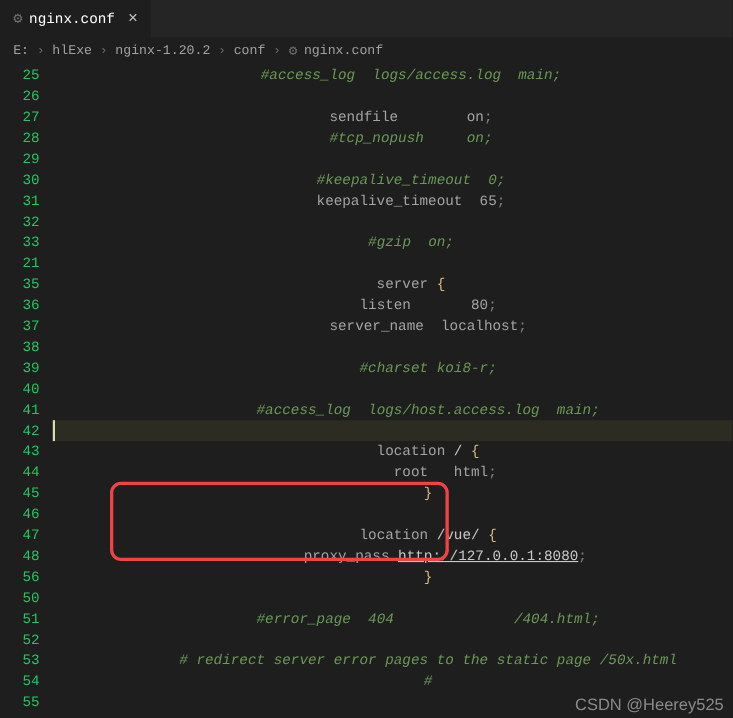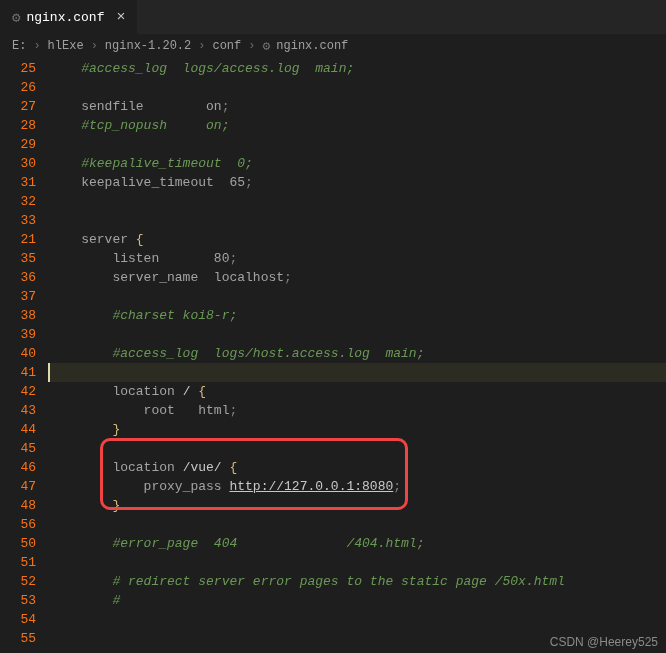--- a/index.html
+++ b/index.html
@@ -46,34 +46,34 @@
   .editor {
     display: flex;
     height: calc(653px - 57px);
     position: relative;
   }
   .gutter {
     width: 50px;
     min-width: 50px;
     text-align: right;
     padding-right: 14px;
-    color: #f97316;
+    color: #22c55e;
     font-size: 13px;
     user-select: none;
     line-height: 19px;
     padding-top: 2px;
   }
   .gutter .ln { height: 19px; }
   .code {
     flex: 1;
     line-height: 19px;
     padding-top: 2px;
     position: relative;
   }
-  .code .line { height: 19px; white-space: pre; position: relative; }
+  .code .line { height: 19px; white-space: pre; position: relative; text-align: center; }
   .code .line.highlight {
     background: rgba(58,58,40,0.5);
   }
   .cursor-mark {
     position: absolute;
     left: -2px;
     top: 0;
     height: 19px;
     width: 2px;
     background: #dcdcaa;
@@ -88,21 +88,21 @@
     position: absolute;
     border: 3px solid #f04444;
     border-radius: 10px;
     pointer-events: none;
   }
   .watermark {
     position: absolute;
     right: 8px;
     bottom: 4px;
     color: #8a8a8a;
-    font-size: 12px;
+    font-size: 15px;
     font-family: sans-serif;
   }
 </style>
 </head>
 <body>
 
 <div class="tabs">
   <div class="tab">
     <span class="gear">⚙</span>
     <span>nginx.conf</span>
@@ -160,20 +160,21 @@
 
   <div class="code">
     <div class="line"><span class="comment">    #access_log  logs/access.log  main;</span></div>
     <div class="line"><span></span></div>
     <div class="line"><span class="keyword">    sendfile        on</span><span class="punct">;</span></div>
     <div class="line"><span class="comment">    #tcp_nopush     on;</span></div>
     <div class="line"><span></span></div>
     <div class="line"><span class="comment">    #keepalive_timeout  0;</span></div>
     <div class="line"><span class="keyword">    keepalive_timeout  65</span><span class="punct">;</span></div>
     <div class="line"><span></span></div>
+    <div class="line"><span class="comment">    #gzip  on;</span></div>
     <div class="line"><span></span></div>
     <div class="line"><span class="keyword">    server </span><span class="brace">{</span></div>
     <div class="line"><span class="keyword">        listen       80</span><span class="punct">;</span></div>
     <div class="line"><span class="keyword">        server_name  localhost</span><span class="punct">;</span></div>
     <div class="line"><span></span></div>
     <div class="line"><span class="comment">        #charset koi8-r;</span></div>
     <div class="line"><span></span></div>
     <div class="line"><span class="comment">        #access_log  logs/host.access.log  main;</span></div>
     <div class="line highlight"><span class="cursor-mark"></span><span></span></div>
     <div class="line"><span class="keyword">        location </span><span class="value">/</span><span class="brace"> {</span></div>

